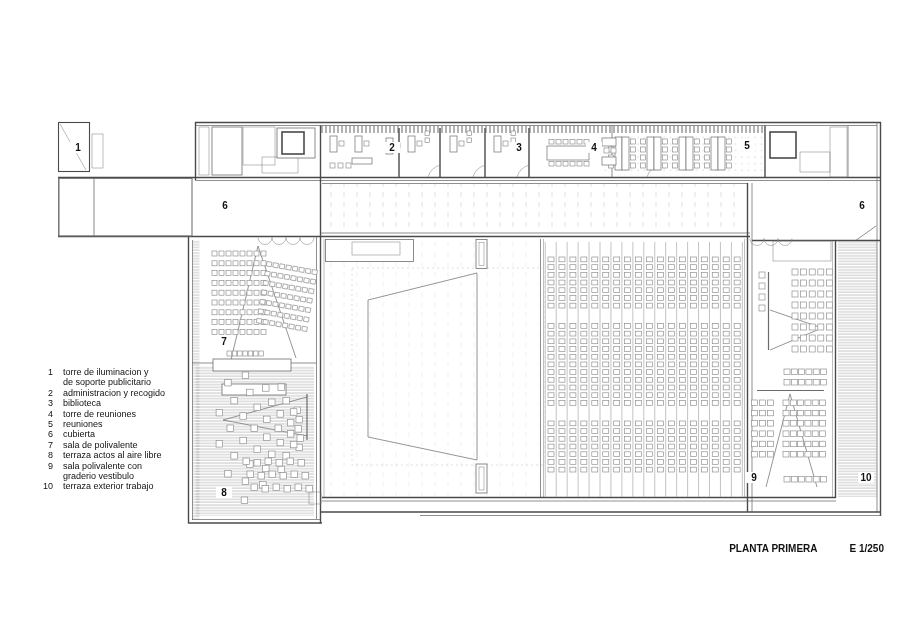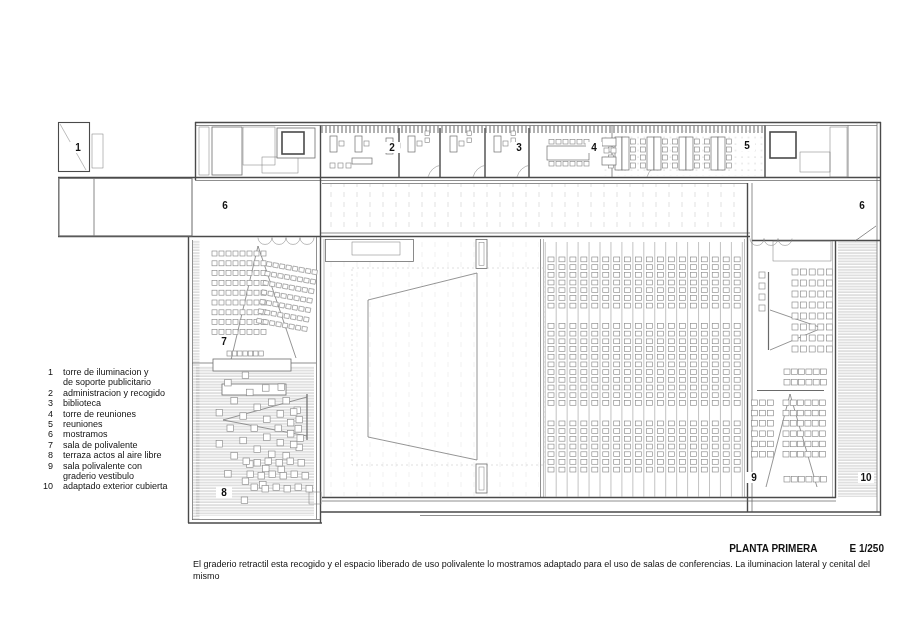--- a/index.html
+++ b/index.html
@@ -1099,41 +1099,40 @@
       <div class="li">
         <span class="num">4</span>
         <span class="lab">torre de reuniones</span>
       </div>
       <div class="li">
         <span class="num">5</span>
         <span class="lab">reuniones</span>
       </div>
       <div class="li">
         <span class="num">6</span>
-        <span class="lab">mostramos</span>
+        <span class="lab">cubierta</span>
       </div>
       <div class="li">
         <span class="num">7</span>
         <span class="lab">sala de polivalente</span>
       </div>
       <div class="li">
         <span class="num">8</span>
         <span class="lab">terraza actos al aire libre</span>
       </div>
       <div class="li">
         <span class="num">9</span>
         <span class="lab">sala polivalente con
 graderio vestibulo</span>
       </div>
       <div class="li">
         <span class="num">10</span>
-        <span class="lab">adaptado exterior cubierta</span>
+        <span class="lab">terraza exterior trabajo</span>
       </div>
     </div>
 
   <div class="caption">
-    <div>El graderio retractil esta recogido y el espacio liberado de uso polivalente lo mostramos adaptado para el uso de salas de conferencias. La iluminacion lateral y cenital  del mismo</div>
   </div>
 
   <div class="titleblock">
     <span class="tname">PLANTA PRIMERA</span><span>E 1/250</span>
   </div>
 </div>
 
 </body></html>

